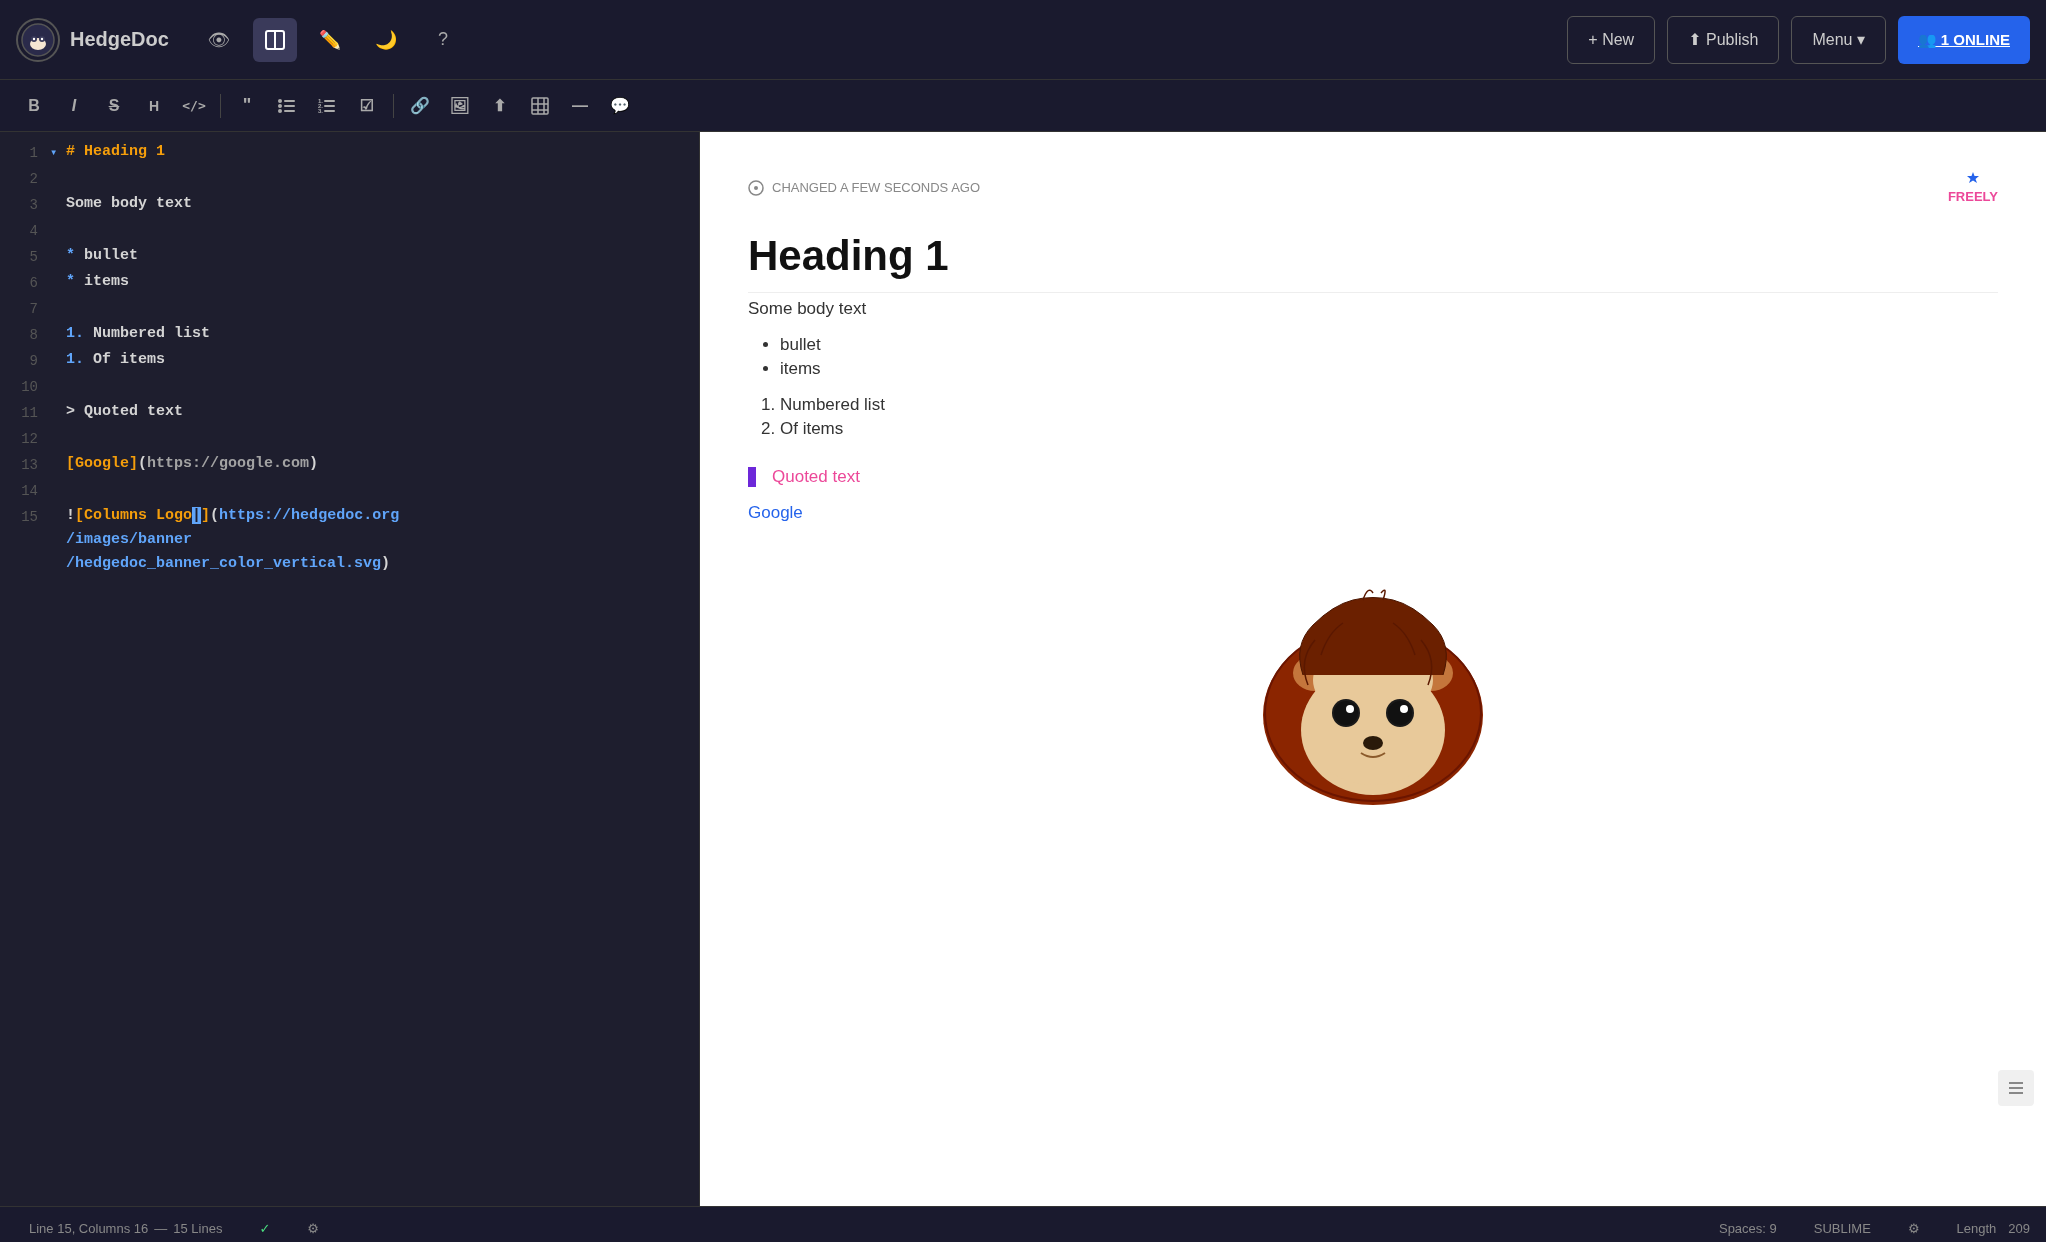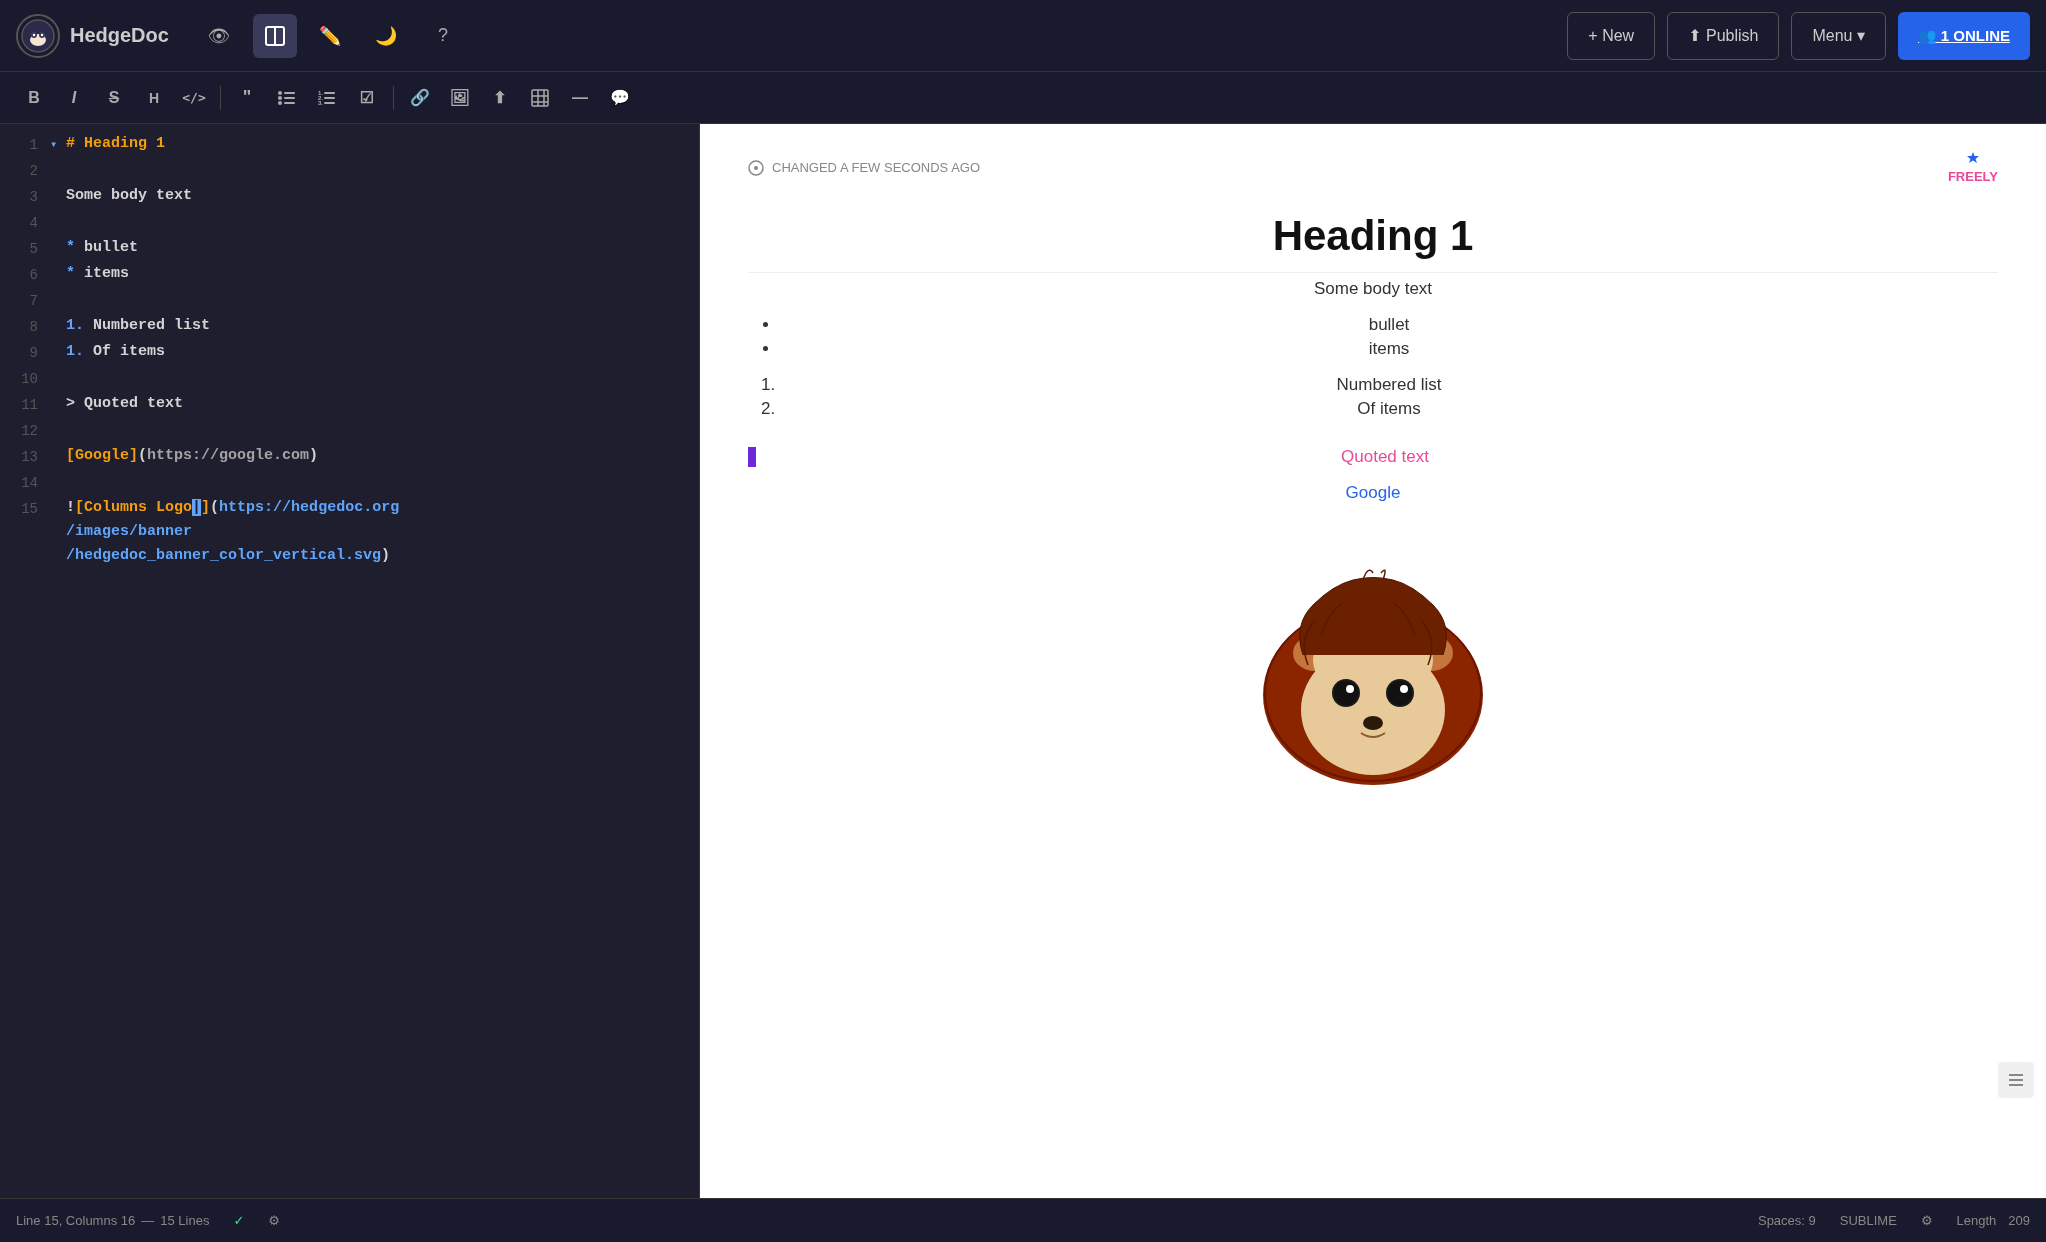--- a/index.html
+++ b/index.html
@@ -1,20 +1,20 @@
 <!DOCTYPE html>
 <html><head>
   <meta charset="utf-8">
   <style>
     * { box-sizing: border-box; margin: 0; padding: 0; }
     body { font-family: -apple-system, BlinkMacSystemFont, 'Segoe UI', sans-serif; background: #1e1e2e; width: 2046px; height: 1242px; overflow: hidden; }
 
     
     .top-nav {
-      display: flex; align-items: center; height: 72px;
+      display: flex; align-items: center; height: 80px;
       background: #1a1a2e; border-bottom: 1px solid #333;
       padding: 0 16px; gap: 12px;
     }
     .logo-area { display: flex; align-items: center; gap: 10px; margin-right: 16px; }
     .logo-circle {
       width: 44px; height: 44px; border-radius: 50%;
       background: #1a1a2e; border: 2px solid #555;
       display: flex; align-items: center; justify-content: center;
       font-size: 22px;
     }
@@ -98,23 +98,22 @@
     .c-link-text { color: #f59e0b; }
     .c-link-url { color: #a3a3a3; }
     .c-image-bracket { color: #f59e0b; }
     .c-image-text { color: #f59e0b; }
     .c-image-url { color: #60a5fa; }
     .c-cursor { background: #60a5fa; color: #1e1e2e; }
 
     
     .preview-panel {
       flex: 1; background: #fff;
-      overflow-y: auto; padding: 27px 48px;
+      overflow-y: auto; padding: 39px 48px;
       position: relative;
-      text-align: center;
     }
     .preview-meta {
       display: flex; align-items: center; justify-content: space-between;
       margin-bottom: 28px; color: #888; font-size: 13px;
     }
     .preview-meta-left { display: flex; align-items: center; gap: 8px; }
     .freely-badge { color: #ec4899; font-weight: 600; display: flex; align-items: center; gap: 4px; flex-direction: column; }
     .preview-h1 { font-size: 42px; font-weight: 700; color: #111; margin-bottom: 6px; border-bottom: 1px solid #eee; padding-bottom: 12px; }
     .preview-body { color: #333; font-size: 17px; margin-bottom: 16px; }
     .preview-ul { margin-left: 32px; margin-bottom: 16px; }
@@ -134,21 +133,21 @@
       display: flex; align-items: center; justify-content: center;
     }
 
     
     .status-bar {
       display: flex; align-items: center;
       height: 44px; background: #1a1a2e;
       border-top: 1px solid #333; padding: 0 16px;
       font-size: 13px; color: #888; gap: 24px;
     }
-    .status-item { display: flex; align-items: center; gap: 6px; }
+    .status-item { display: flex; align-items: center; gap: 6px; margin-left: 13px; }
     .status-check { color: #4ade80; }
     .status-spacer { flex: 1; }
 
     
     .scroll-indicator {
       position: absolute; right: 12px; bottom: 100px;
       width: 36px; height: 36px; background: #f0f0f0;
       border-radius: 4px; display: flex; align-items: center; justify-content: center;
       color: #666; font-size: 16px;
     }

